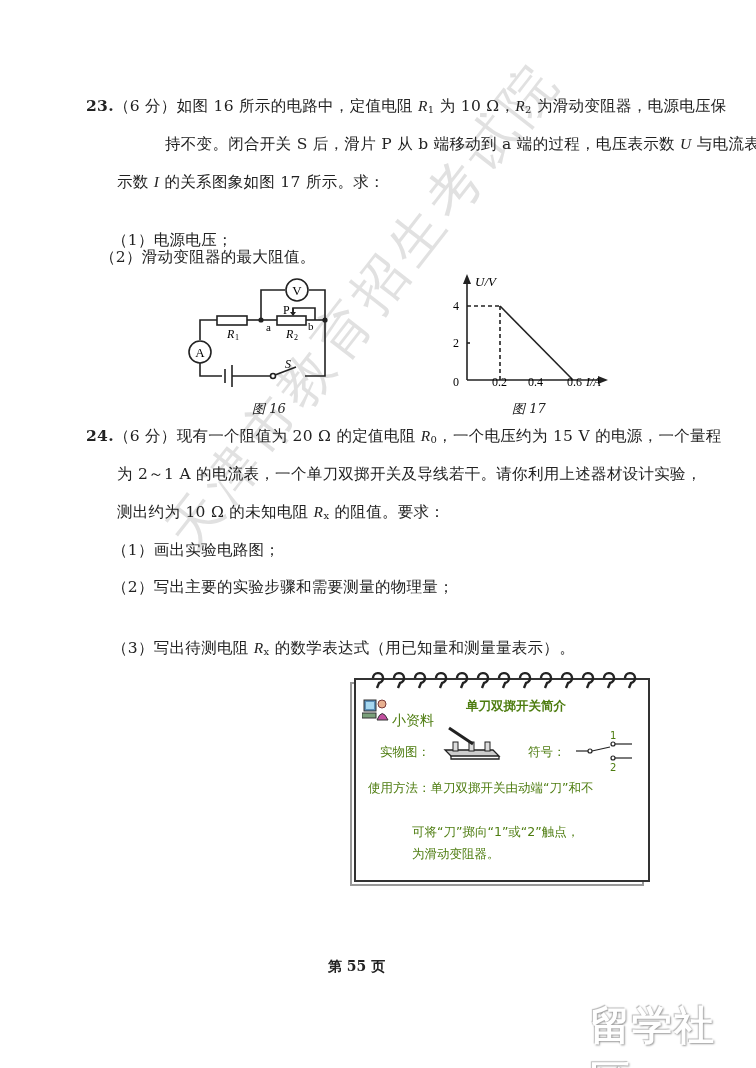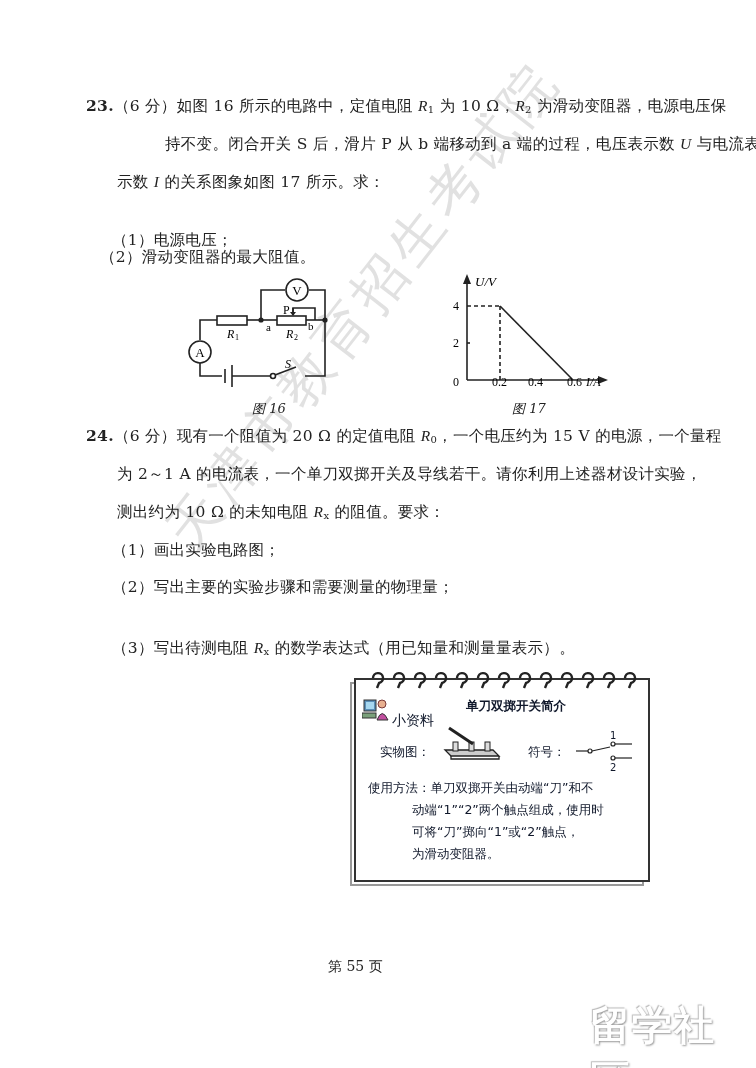--- a/index.html
+++ b/index.html
@@ -12,22 +12,22 @@
   sub { font-size: 10px; vertical-align: -2px; }
   .cap { position: absolute; font-size: 13px; font-style: italic; }
   svg text { font-family: "Liberation Serif", serif; }
   .watermark {
     position: absolute; left: 150px; top: 520px; font-size: 54px; color: rgba(120,120,120,0.22);
     transform: rotate(-52deg); transform-origin: left top; white-space: nowrap; letter-spacing: 6px;
     font-family: "DejaVu Sans", sans-serif; pointer-events: none;
   }
   .note { position: absolute; left: 348px; top: 668px; width: 300px; height: 215px; }
   .note .page { position: absolute; border: 2px solid #333; background: #fff; }
-  .note-text { position: absolute; font-size: 12.5px; white-space: nowrap; font-family: "DejaVu Sans", sans-serif; color:#0f172a; }
-  .page-num { position: absolute; left: 328px; top: 958px; font-size: 14px; }
+  .note-text { position: absolute; font-size: 12.5px; white-space: nowrap; font-family: "DejaVu Sans", sans-serif; color:#4d7c0f; }
+  .page-num { position: absolute; left: 328px; top: 958px; font-size: 14px; font-weight: bold; }
   .logo { position: absolute; left: 590px; top: 998px; }
   .logo-main { font-size: 40px; font-weight: bold; color: #fff; font-family: "DejaVu Sans", sans-serif;
     text-shadow: 1px 1px 2px #999, -1px -1px 1px #bbb; letter-spacing: 2px; }
 </style>
 </head>
 <body>
 
 <div class="watermark">天津市教育招生考试院</div>
 
 <div class="line" style="left:86px; top:96px;">
@@ -167,21 +167,20 @@
       <path d="M16 19 L34 15"></path>
       <circle cx="37" cy="12" r="2"></circle>
         <path d="M39 12 L56 12"></path>
       <circle cx="37" cy="26" r="2"></circle>
         <path d="M39 26 L56 26"></path>
     </g>
   </svg>
   <div class="note-text" style="left:262px; top:62px; font-size:10px;">1</div>
   <div class="note-text" style="left:262px; top:94px; font-size:10px;">2</div>
   <div class="note-text" style="left:20px; top:112px;">使用方法：单刀双掷开关由动端“刀”和不</div>
-  <div class="note-text" style="left:64px; top:134px;">动端“1”“2”两个触点组成，使用时</div>
   <div class="note-text" style="left:64px; top:156px;">可将“刀”掷向“1”或“2”触点，</div>
   <div class="note-text" style="left:64px; top:178px;">为滑动变阻器。</div>
 </div>
 
 <div class="page-num">第 55 页</div>
 
 <div class="logo">
   <div class="logo-main">留学社区</div>
 
 </div>

